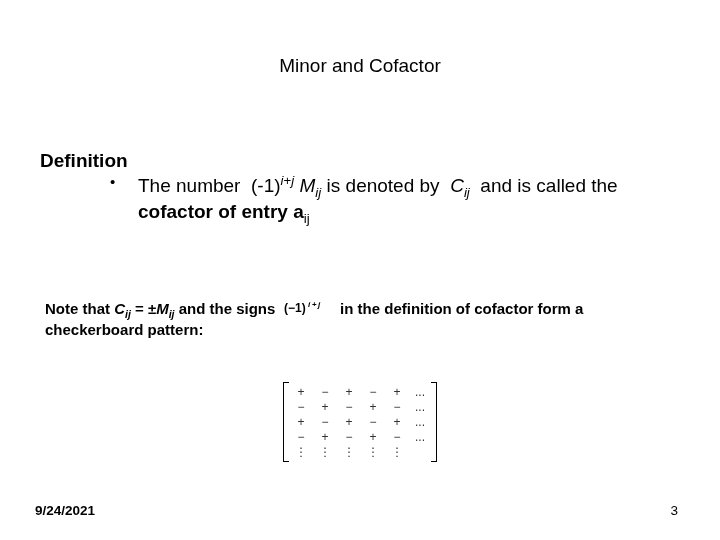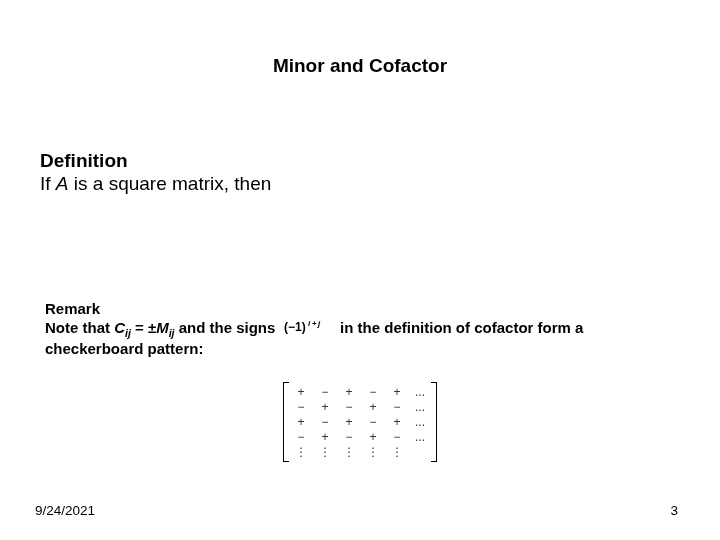--- a/index.html
+++ b/index.html
@@ -19,21 +19,21 @@
     position: relative;
     padding: 0;
   }
   .title {
     position: absolute;
     top: 55px;
     left: 0;
     width: 720px;
     text-align: center;
     font-size: 19px;
-    font-weight: bold;
+    font-weight: normal;
   }
   .body {
     position: absolute;
     top: 150px;
     left: 40px;
     right: 30px;
     font-size: 19px;
     line-height: 1.2;
   }
   .body .heading {
@@ -103,45 +103,45 @@
     font-size: 12px;
     line-height: 1;
     color: #333;
   }
   .mgrid span { min-width: 10px; text-align: center; }
   .footer-left {
     position: absolute;
     left: 35px;
     bottom: 22px;
     font-size: 13.5px;
+    font-weight: bold;
   }
   .footer-right {
     position: absolute;
     right: 42px;
     bottom: 22px;
     font-size: 13.5px;
   }
 </style>
 </head>
 <body>
 <div class="slide">
 
   <div class="title">Minor and Cofactor</div>
 
   <div class="body">
     <div class="heading">Definition</div>
-    <div>
-      If <span class="i">A</span> is a square matrix, then
-    </div>
     <ul class="bullets">
+      <li>
+        The number&nbsp; (-1)<sup><span class="i">i</span>+<span class="i">j</span></sup> <span class="i">M</span><sub class="i">ij</sub> is denoted by&nbsp; <span class="i">C</span><sub class="i">ij</sub>&nbsp; and is called the <span class="heading">cofactor of entry a</span><sub>ij</sub>
+      </li>
     </ul>
   </div>
 
   <div class="remark">
-    <div>Remark</div>
     <div>
       Note that <span class="i">C</span><sub class="i">ij</sub> = ±<span class="i">M</span><sub class="i">ij</sub> and the signs&nbsp;
       <svg class="sign-img" width="48" height="18" viewBox="0 0 48 18">
         <text x="0" y="13" font-family="Arial" font-size="12" fill="#000">(−1)</text>
         <text x="24" y="8" font-family="Arial" font-size="8" font-style="italic" fill="#000">i</text>
         <text x="28" y="8" font-family="Arial" font-size="8" fill="#000">+</text>
         <text x="34" y="8" font-family="Arial" font-size="8" font-style="italic" fill="#000">j</text>
       </svg>
       &nbsp;in the definition of cofactor form a checkerboard pattern:
     </div>

